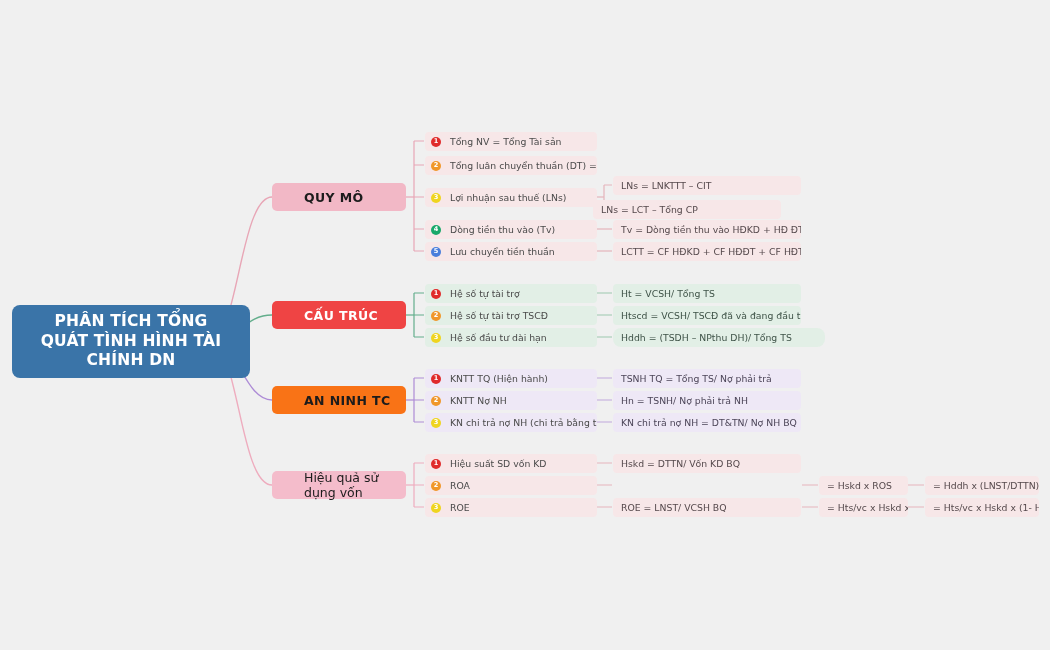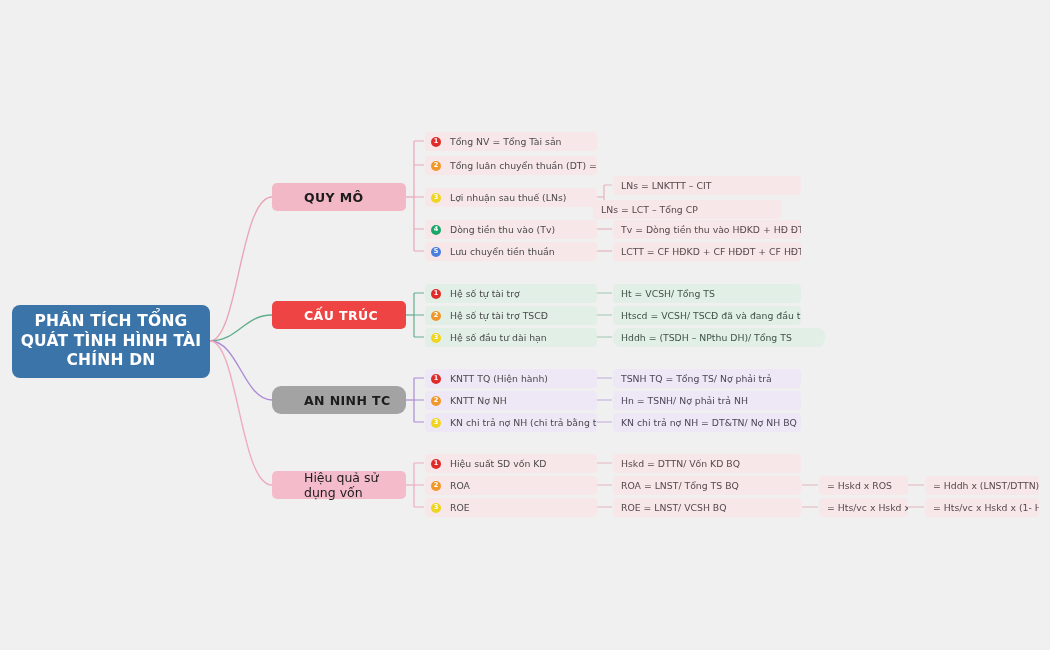--- a/index.html
+++ b/index.html
@@ -18,21 +18,21 @@
   #wires {
     position: absolute; left: 0; top: 0;
     width: 1050px; height: 650px;
     pointer-events: none;
   }
 
   
   .root-node {
     position: absolute;
     left: 12px; top: 305px;
-    width: 198px; height: 73px;
+    width: 238px; height: 73px;
     background: #3a74a8;
     border-radius: 8px;
     display: flex; align-items: center; justify-content: center;
     text-align: center;
     color: #ffffff;
     font-size: 15.5px;
     font-weight: bold;
     line-height: 1.28;
     letter-spacing: 0.2px;
     padding: 0 4px;
@@ -46,21 +46,21 @@
     border-radius: 5px;
     display: flex; align-items: center;
     padding-left: 32px;
     font-size: 12.5px;
     font-weight: bold;
     color: #1c1c1c;
     letter-spacing: 0.4px;
   }
   .branch.b-quymo    { left: 272px; top: 183px; width: 134px; background: #f2b8c6; }
   .branch.b-cautruc  { left: 272px; top: 301px; width: 134px; background: #ef4444; color:#ffffff; }
-  .branch.b-anninh   { left: 272px; top: 386px; width: 134px; background: #a3a3a3; border-radius: 9px; }
+  .branch.b-anninh   { left: 272px; top: 386px; width: 134px; background: #f97316; }
   .branch.b-hieuqua  { left: 272px; top: 471px; width: 134px; background: #f4bccb;
                        font-weight: normal; font-size: 12.5px; letter-spacing: 0; }
 
   
   .row2 {
     position: absolute;
     height: 19px;
     border-radius: 4px;
     display: flex; align-items: center;
     padding-left: 6px;
@@ -226,21 +226,20 @@
   <div class="row2 tint-pink" style="left:425px; top:476px; width:172px;">
     <span class="num n2">2</span>
     <span>ROA</span>
   </div>
   <div class="row2 tint-pink" style="left:425px; top:498px; width:172px;">
     <span class="num n3">3</span>
     <span>ROE</span>
   </div>
 
   <div class="row3 tint-pink" style="left:613px; top:454px; width:188px;">Hskd = DTTN/ Vốn KD BQ</div>
-  <div class="row3 tint-pink" style="left:613px; top:476px; width:188px;">ROA = LNST/ Tổng TS BQ</div>
   <div class="row3 tint-pink" style="left:613px; top:498px; width:188px;">ROE = LNST/ VCSH BQ</div>
 
   <div class="row3 tint-pink" style="left:819px; top:476px; width:89px;">= Hskd x ROS</div>
   <div class="row3 tint-pink" style="left:819px; top:498px; width:89px;">= Hts/vc x Hskd x ROS</div>
 
   <div class="row3 tint-pink" style="left:925px; top:476px; width:114px;">= Hddh x (LNST/DTTN)</div>
   <div class="row3 tint-pink" style="left:925px; top:498px; width:114px;">= Hts/vc x Hskd x (1- HS CP)</div>
 
 </div>
 

